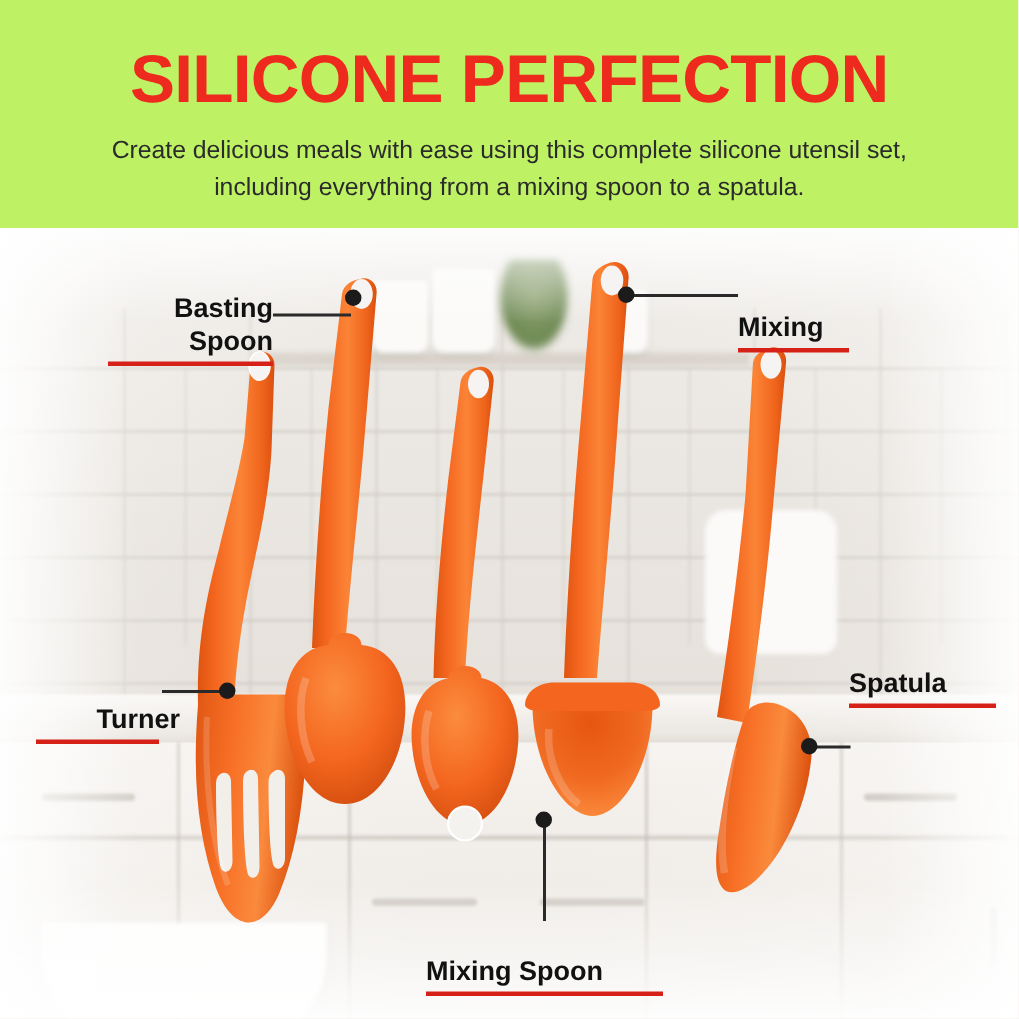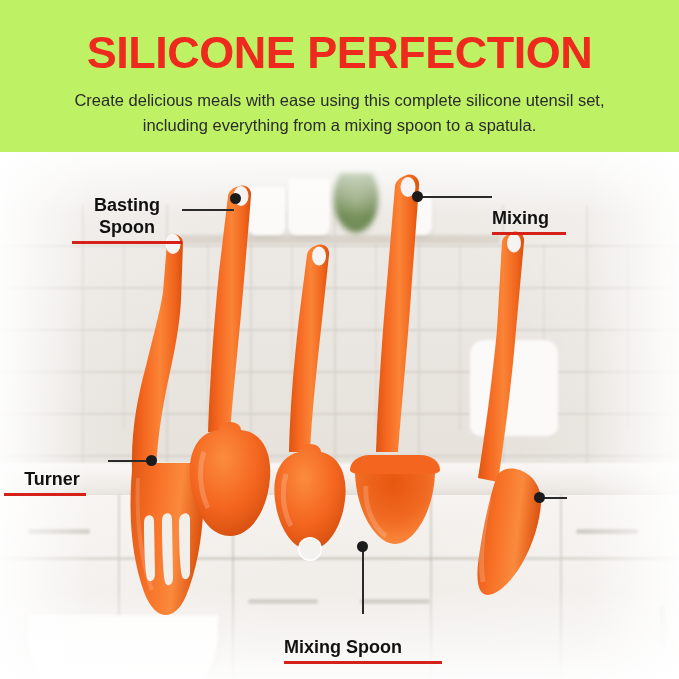--- a/index.html
+++ b/index.html
@@ -327,42 +327,46 @@
                C483,528 489,498 497,476 Z" fill="url(#gOrange2)"></path>
       <path d="M489,498 C483,528 479,560 483,582" stroke="#ffffff" stroke-opacity="0.18" stroke-width="5" fill="none"></path>
     </g>
   </svg>
 
   <div class="header">
     <div class="headline">SILICONE PERFECTION</div>
     <div class="subhead">Create delicious meals with ease using this complete silicone utensil set, including everything from a mixing spoon to a spatula.</div>
   </div>
 
-  <div class="callout" style="left:72px; top:172px; width:110px; text-align:center;">
+  <div class="callout" style="left:72px; top:172px; width:110px; text-align:right;">
     <span>Basting
 Spoon</span>
     <span class="rule"></span>
   </div>
   <div class="leader" style="left:182px; top:209px; width:52px;"></div>
   <div class="dot" style="left:230px; top:193px;"></div>
 
   <div class="callout" style="left:492px; top:185px; width:110px; text-align:left;">
     <span>Mixing</span>
     <span class="rule" style="width:74px;"></span>
   </div>
   <div class="leader" style="left:420px; top:196px; width:72px;"></div>
   <div class="dot" style="left:412px; top:191px;"></div>
 
-  <div class="callout" style="left:4px; top:446px; width:96px; text-align:center;">
+  <div class="callout" style="left:24px; top:446px; width:96px; text-align:right;">
     <span>Turner</span>
     <span class="rule" style="width:82px;"></span>
   </div>
   <div class="leader" style="left:108px; top:460px; width:44px;"></div>
   <div class="dot" style="left:146px; top:455px;"></div>
 
+  <div class="callout" style="left:566px; top:422px; width:108px; text-align:left;">
+    <span>Spatula</span>
+    <span class="rule" style="width:98px;"></span>
+  </div>
   <div class="leader" style="left:541px; top:497px; width:26px;"></div>
   <div class="dot" style="left:534px; top:492px;"></div>
 
   <div class="callout" style="left:284px; top:614px; width:160px; text-align:left;">
     <span>Mixing Spoon</span>
     <span class="rule" style="width:158px;"></span>
   </div>
   <div class="leader" style="left:362px; top:548px; width:2px; height:66px;"></div>
   <div class="dot" style="left:357px; top:541px;"></div>
 

